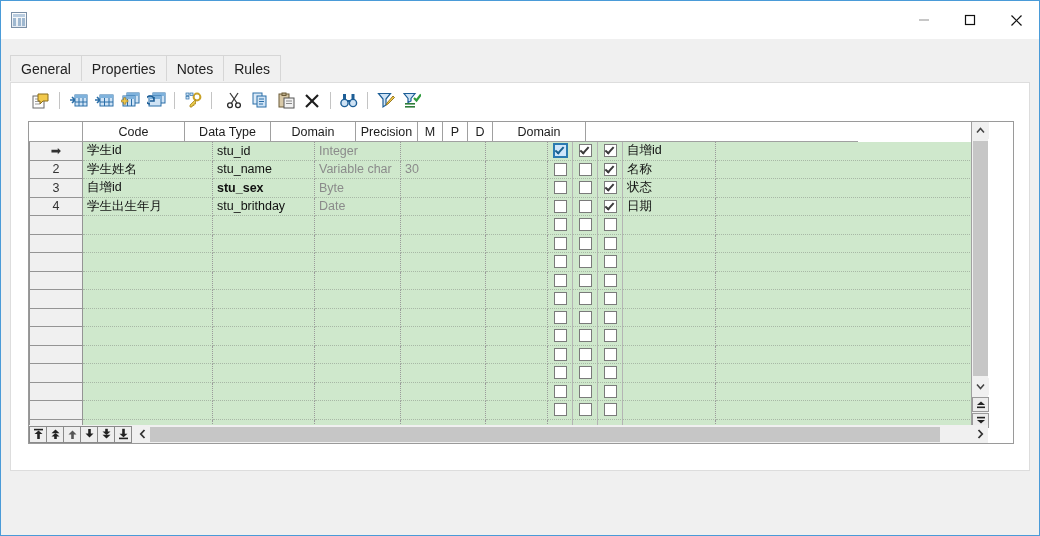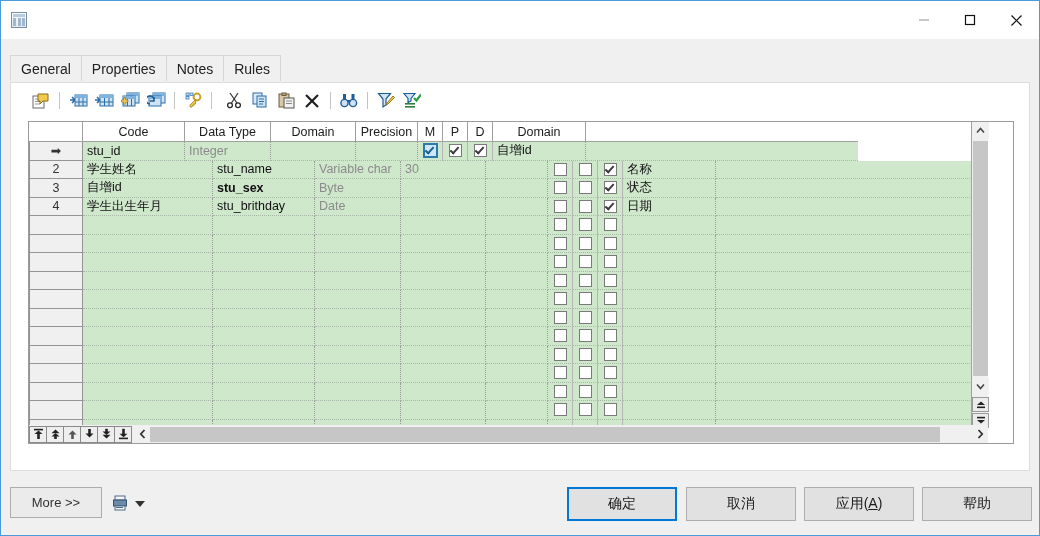--- a/index.html
+++ b/index.html
@@ -464,20 +464,21 @@
           <div class="hcell" style="width:25px">M</div>
           <div class="hcell" style="width:25px">P</div>
           <div class="hcell" style="width:25px">D</div>
           <div class="hcell" style="width:93px">Domain</div>
           <div class="hcell" style="width:272px;border-right:none"></div>
         </div>
 
         <div class="gbody" id="gbody">
             <div class="grow">
               <div class="gcell rowhdr" style="width: 54px;">➡</div>
+              <div class="gcell " style="width: 130px;">学生id</div>
               <div class="gcell " style="width: 102px;">stu_id</div>
               <div class="gcell gray" style="width: 86px;">Integer</div>
               <div class="gcell gray" style="width: 85px;"></div>
               <div class="gcell gray" style="width: 62px;"></div>
               <div class="gcell chk" style="width: 25px;">
                 <div class="cbox sel">
                   <span class="tick"></span>
                 </div>
               </div>
               <div class="gcell chk" style="width: 25px;">
@@ -867,33 +868,14 @@
                 </svg>
             </div>
           </div>
         </div>
 
       </div>
     </div>
 
   </div>
 
-  <div id="footer">
-    <div id="more-btn">More &gt;&gt;</div>
-    <div id="print-icon">
-      <svg width="16" height="16" viewBox="0 0 16 16">
-        <rect x="3" y="1" width="10" height="4" fill="#f5f5f5" stroke="#4a6b8a"></rect>
-        <rect x="1.5" y="5" width="13" height="6" fill="#6a8aa8" stroke="#355270"></rect>
-        <rect x="3" y="11" width="10" height="4" fill="#f5f5f5" stroke="#4a6b8a"></rect>
-        <line x1="4" y1="12.5" x2="11" y2="12.5" stroke="#4a6b8a"></line>
-      </svg>
-    </div>
-    <div id="print-caret"></div>
-
-    <div class="foot-btn primary" id="btn-ok">确定</div>
-    <div class="foot-btn" id="btn-cancel">取消</div>
-    <div class="foot-btn" id="btn-apply">
-        <span>应用(<span class="uline">A</span>)</span>
-      </div>
-    <div class="foot-btn" id="btn-help">帮助</div>
-  </div>
 
 </div>
 
 </body></html>

